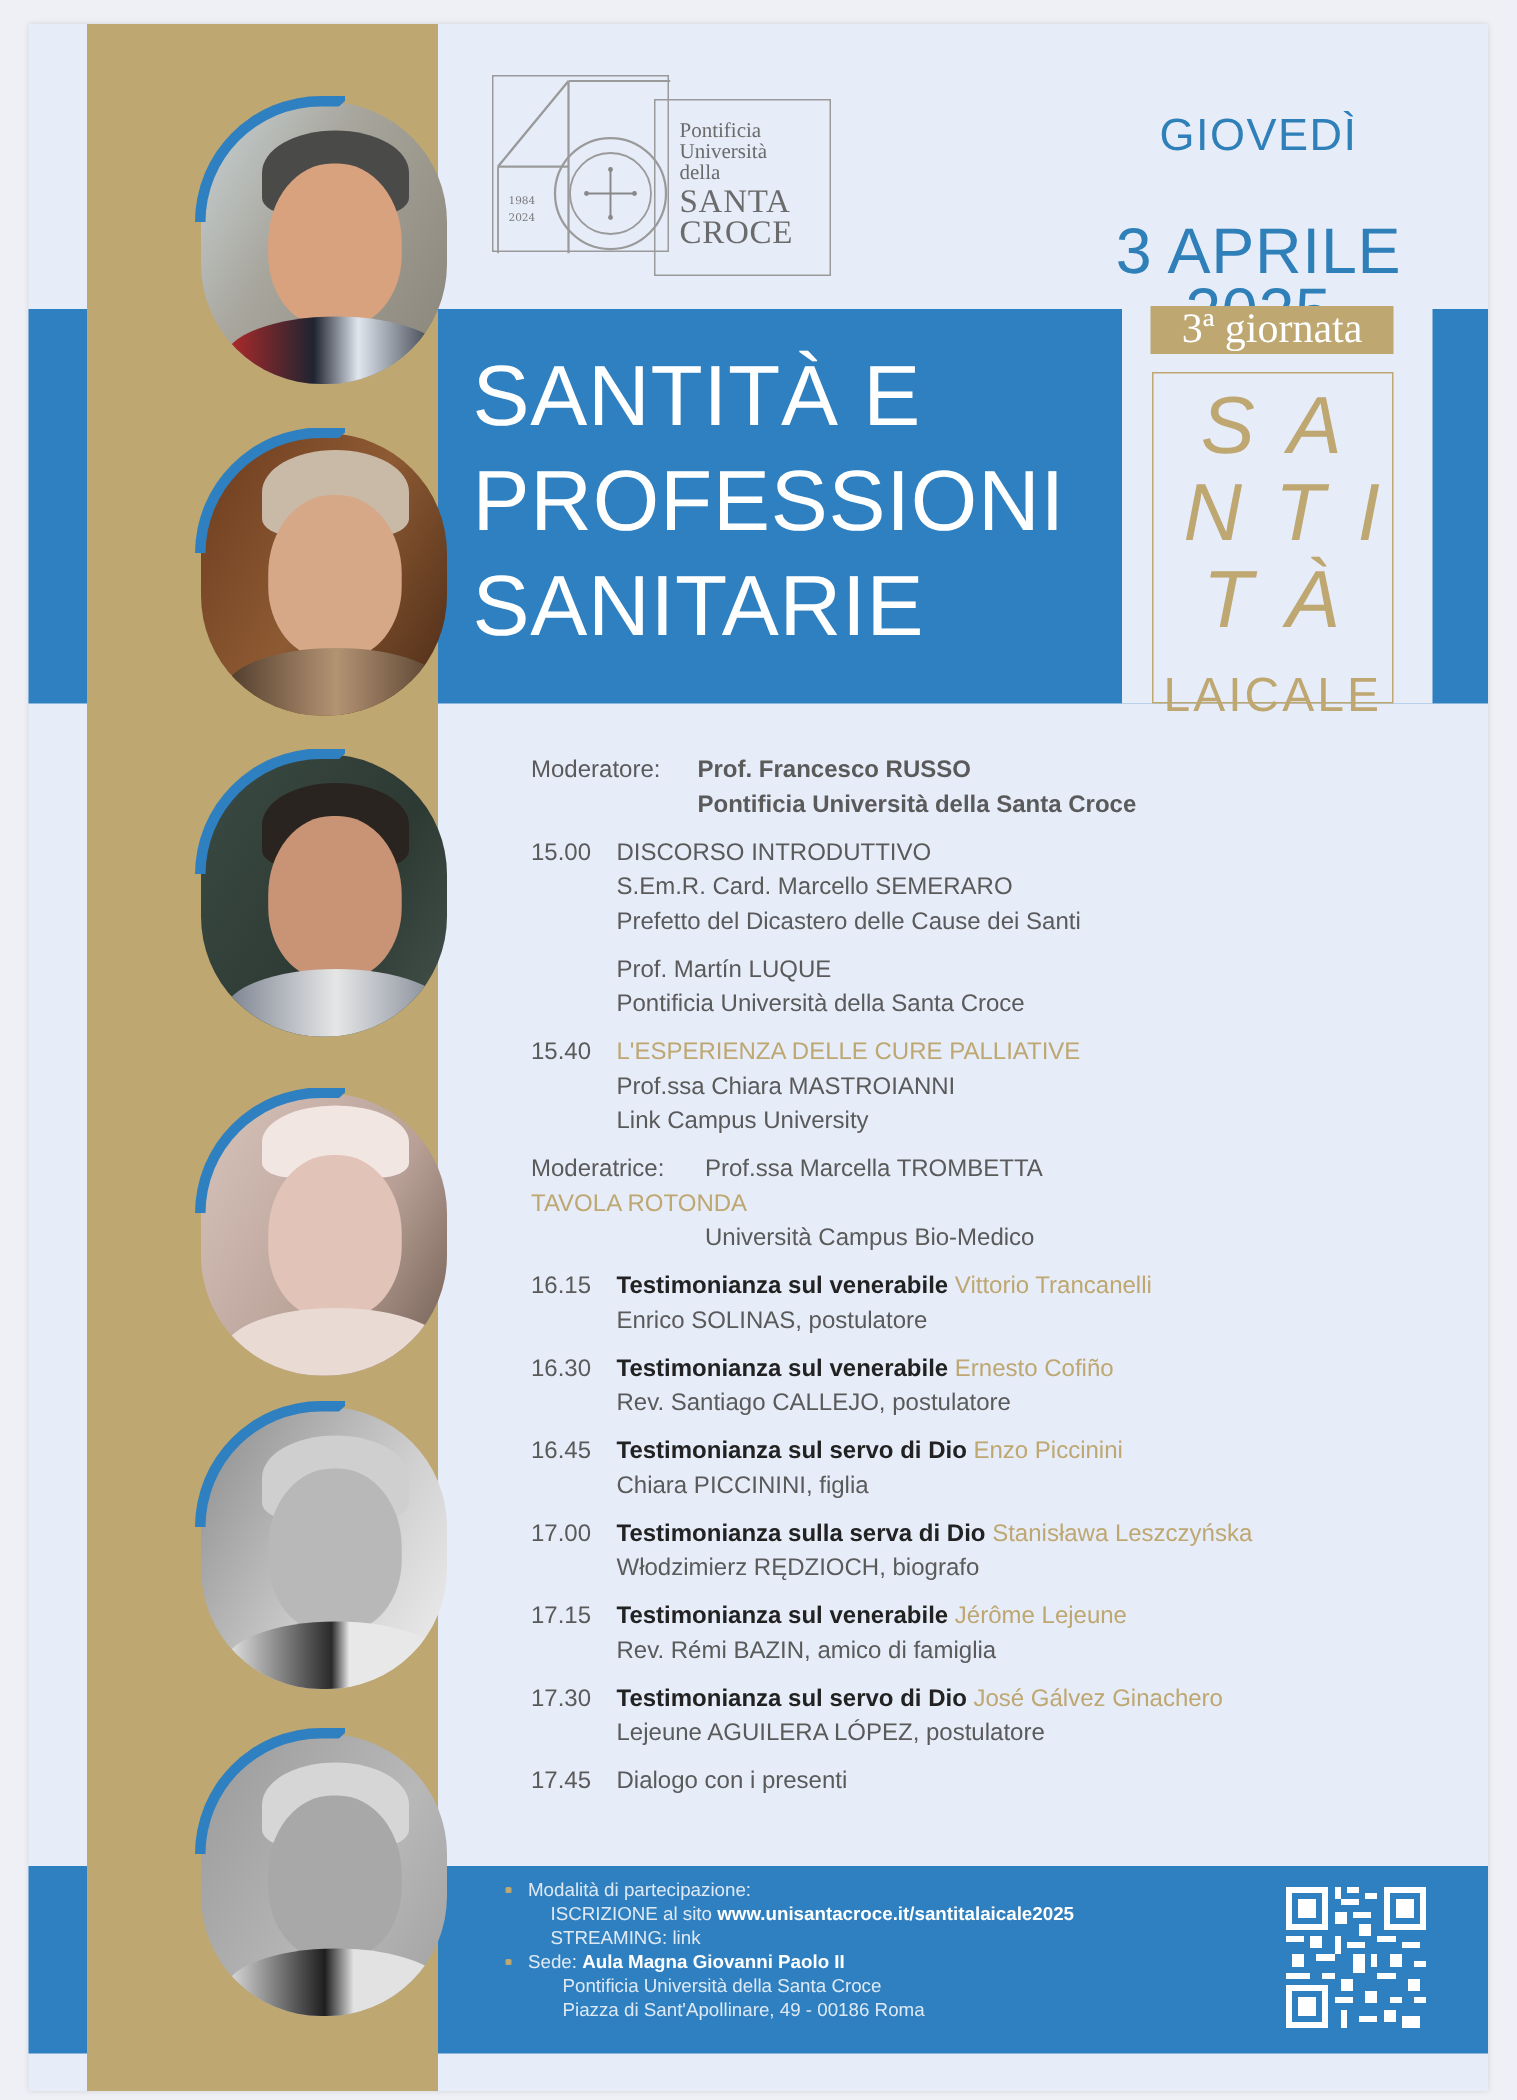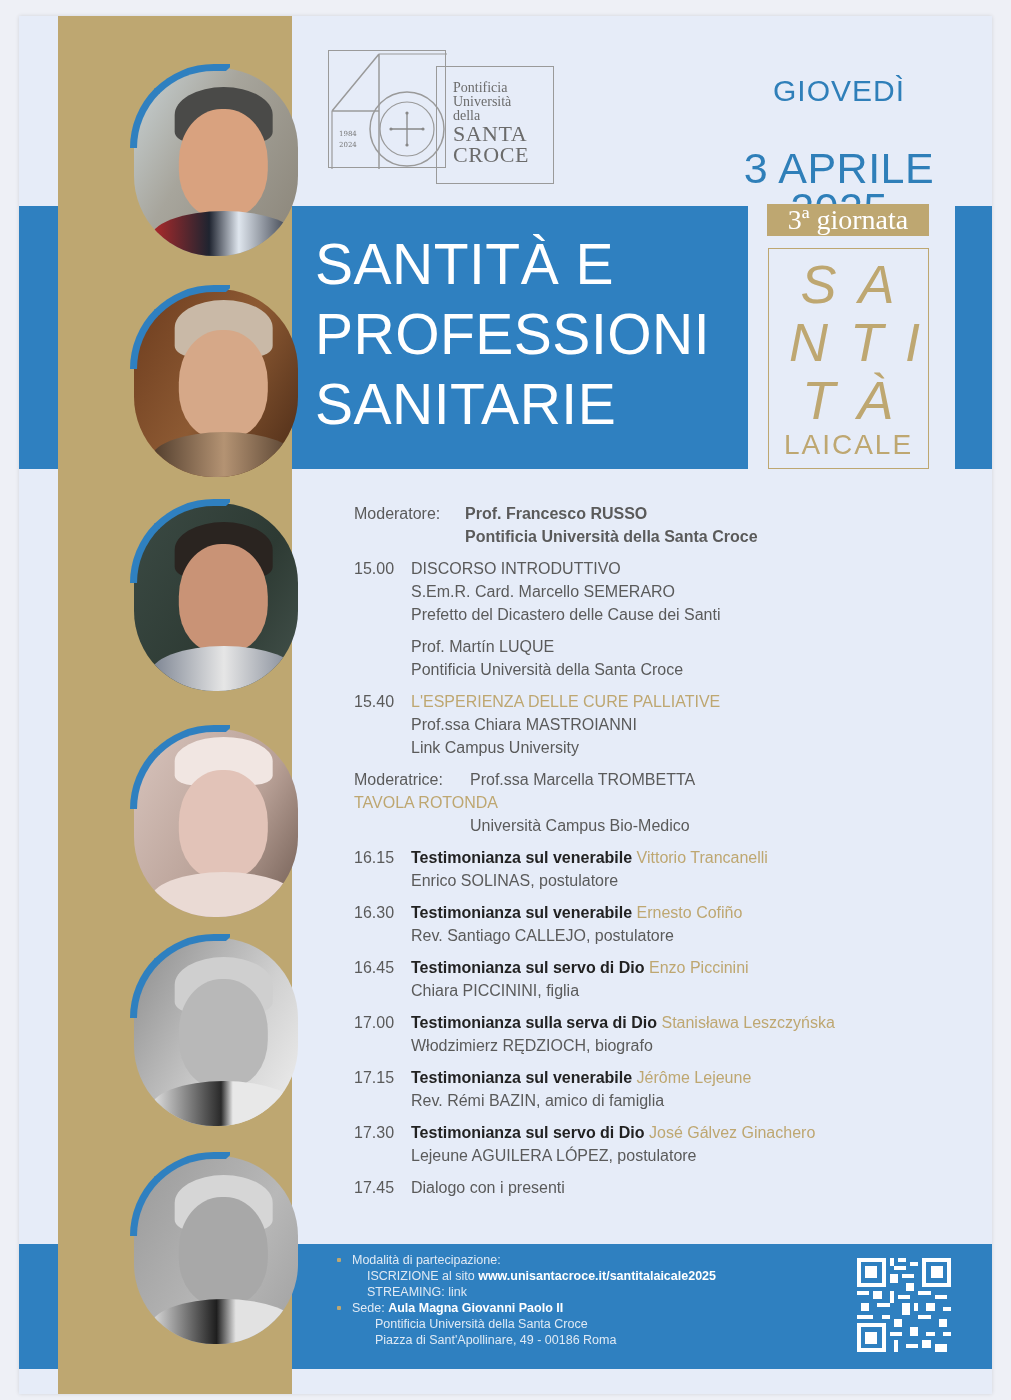--- a/index.html
+++ b/index.html
@@ -44,21 +44,21 @@
   .date .day { font-size: 30px; line-height: 34px; letter-spacing: 1px; display: block; }
   .date .full { font-size: 43px; line-height: 40px; letter-spacing: 0.5px; display: block; margin-top: 40px; }
 
   .main-title { position: absolute; left: 296px; top: 213px; width: 430px; color: #ffffff; font-family: "Liberation Sans", sans-serif; font-size: 57px; line-height: 70px; letter-spacing: 0.5px; }
   .main-title span { display: block; }
 
   .giornata { position: absolute; left: 748px; top: 188px; width: 162px; height: 32px; background: #bea771; color: #fff; font-family: "Liberation Serif", serif; font-size: 28px; line-height: 32px; text-align: center; }
   .series-box { position: absolute; left: 749px; top: 232px; width: 161px; height: 221px; border: 1.5px solid #bea771; text-align: center; color: #bea771; font-family: "Liberation Sans", sans-serif; }
   .series-box .row { font-size: 54px; line-height: 58px; letter-spacing: 22px; padding-left: 20px; display: block; font-style: italic; }
   .series-box .row:first-child { margin-top: 6px; }
-  .series-box .sub { font-size: 28px; line-height: 28px; letter-spacing: 2px; display: block; margin-top: 2px; }
+  .series-box .sub { font-size: 32px; line-height: 28px; letter-spacing: 2px; display: block; margin-top: 20px; }
 
   .program { position: absolute; left: 335px; top: 486px; width: 620px; font-family: "Liberation Sans", sans-serif; color: #5a5a5a; font-size: 16px; }
   .line { position: relative; height: 23px; line-height: 23px; white-space: nowrap; }
   .time { position: absolute; left: 0; width: 56px; color: #5a5a5a; }
   .col { position: absolute; left: 57px; }
   .col2 { position: absolute; left: 111px; font-weight: bold; }
   .gold { color: #bea771; }
   .bold { color: #222; font-weight: bold; }
   .gap { height: 9px; }
 

